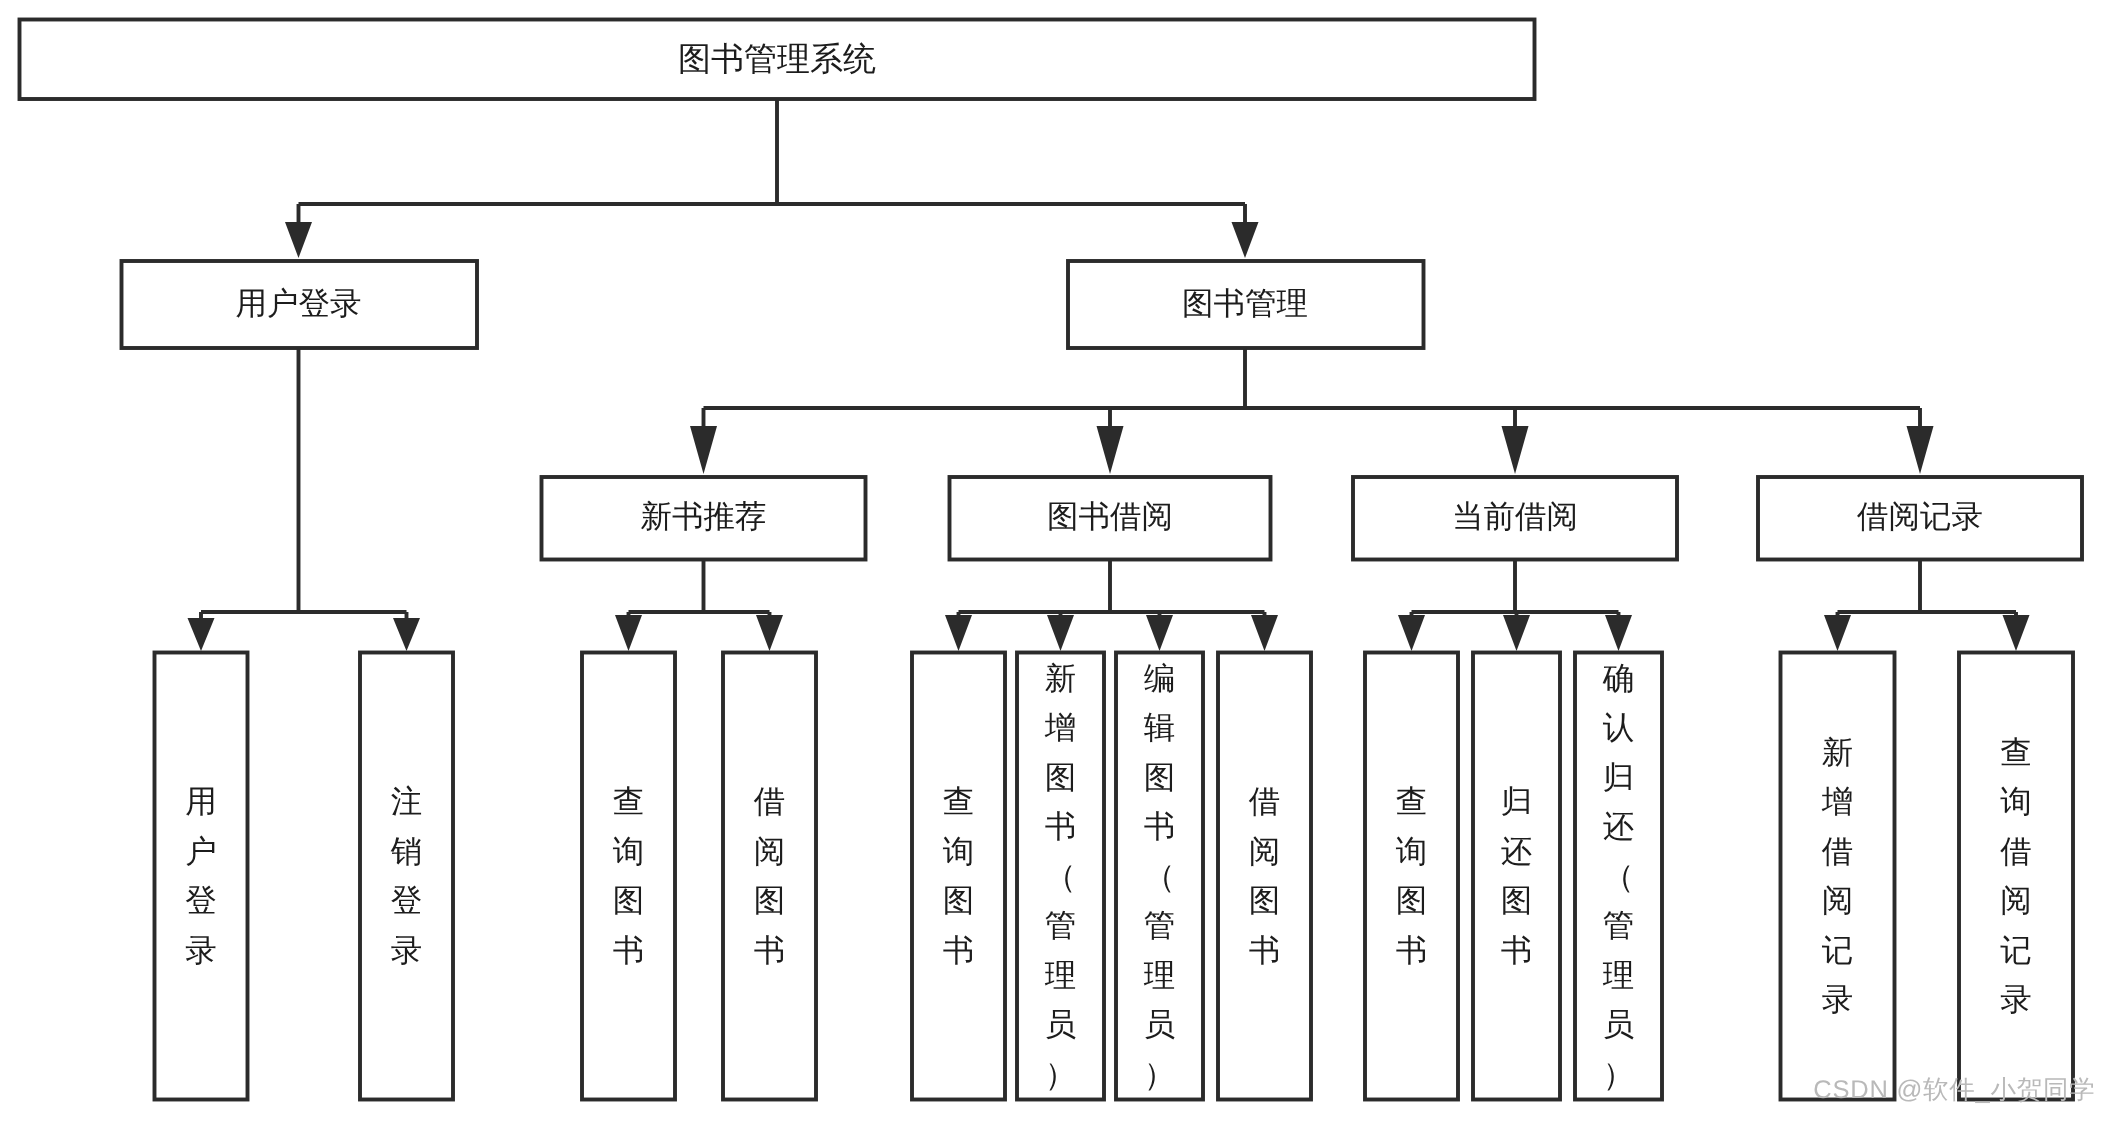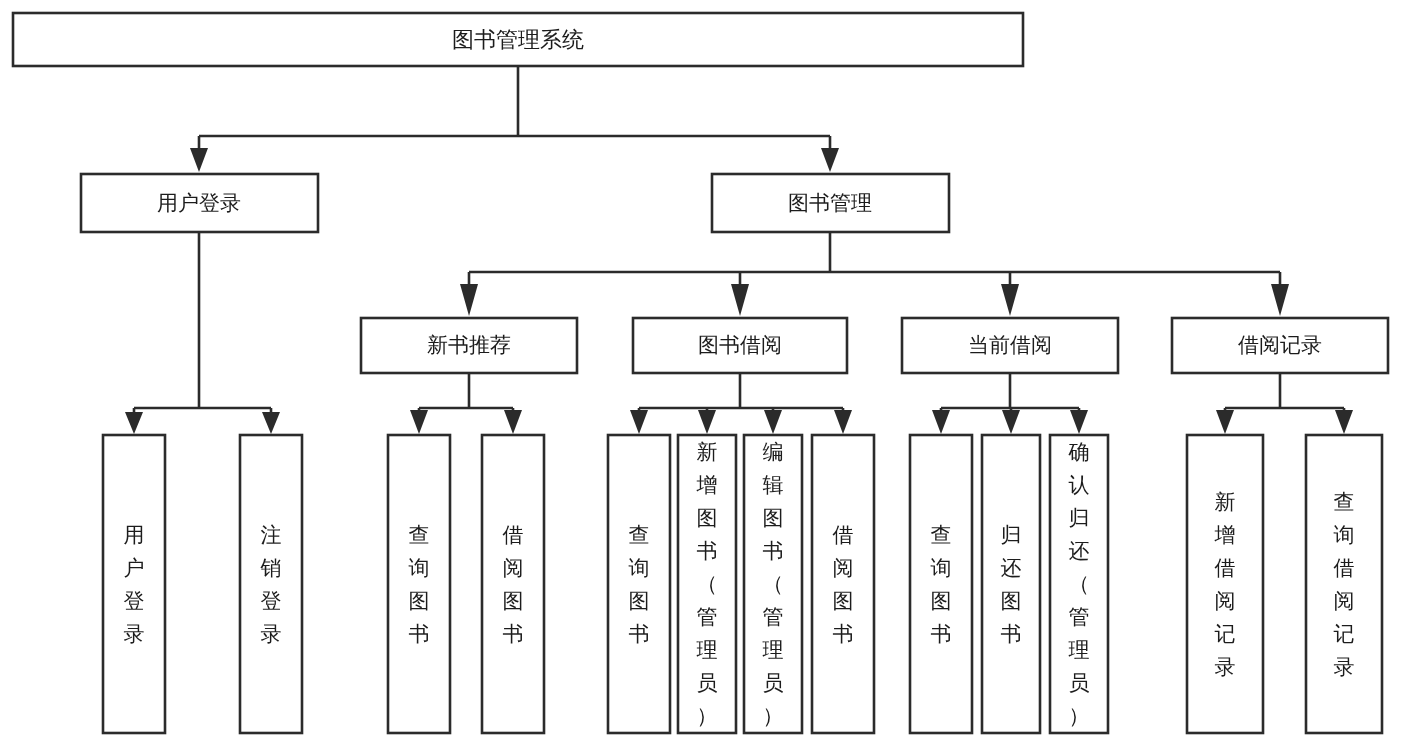--- a/index.html
+++ b/index.html
@@ -224,13 +224,14 @@
           <rect class="node-box" x="1187" y="435" width="76" height="298"></rect>
           <text class="node-label-v" x="1225" y="508.5"><tspan x="1225" dy="0">新</tspan><tspan x="1225" dy="33">增</tspan><tspan x="1225" dy="33">借</tspan><tspan x="1225" dy="33">阅</tspan><tspan x="1225" dy="33">记</tspan><tspan x="1225" dy="33">录</tspan></text>
         </g>
         <g>
           <rect class="node-box" x="1306" y="435" width="76" height="298"></rect>
           <text class="node-label-v" x="1344" y="508.5"><tspan x="1344" dy="0">查</tspan><tspan x="1344" dy="33">询</tspan><tspan x="1344" dy="33">借</tspan><tspan x="1344" dy="33">阅</tspan><tspan x="1344" dy="33">记</tspan><tspan x="1344" dy="33">录</tspan></text>
         </g>
       </g>
   </svg>
 
+  <div class="watermark">CSDN @软件_小贺同学</div>
 </div>
 
 </body></html>

